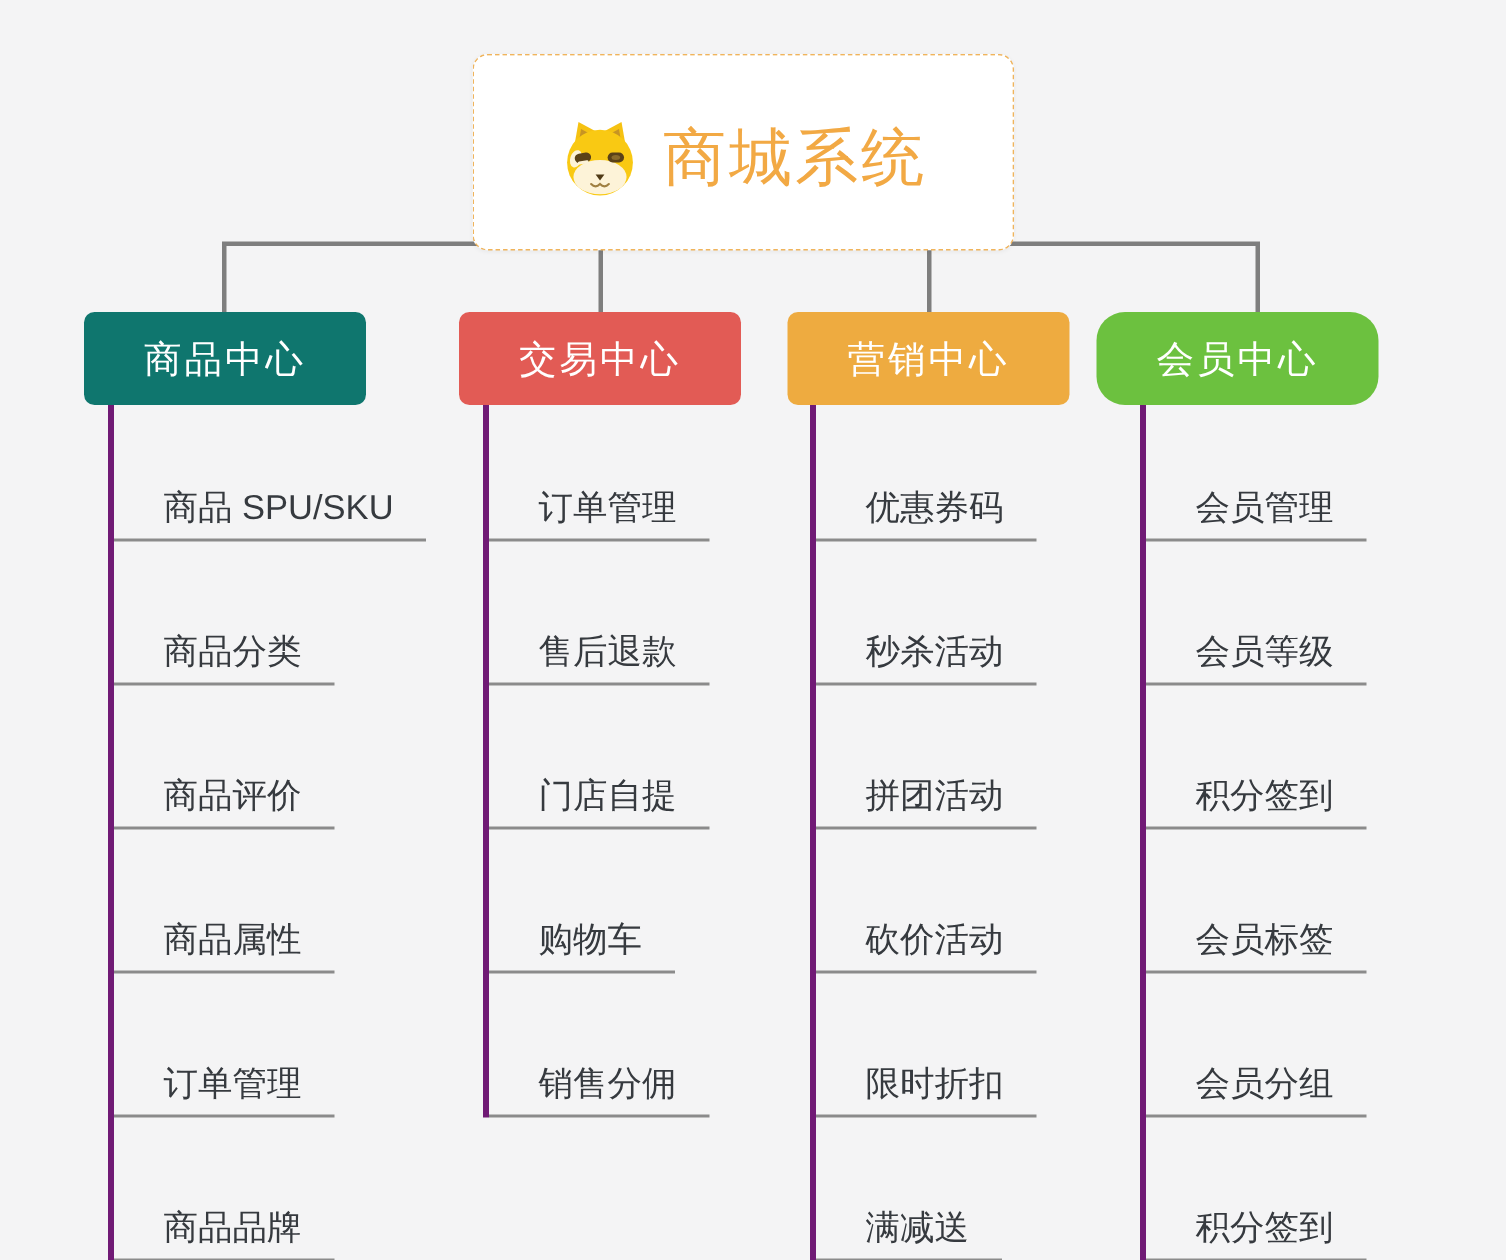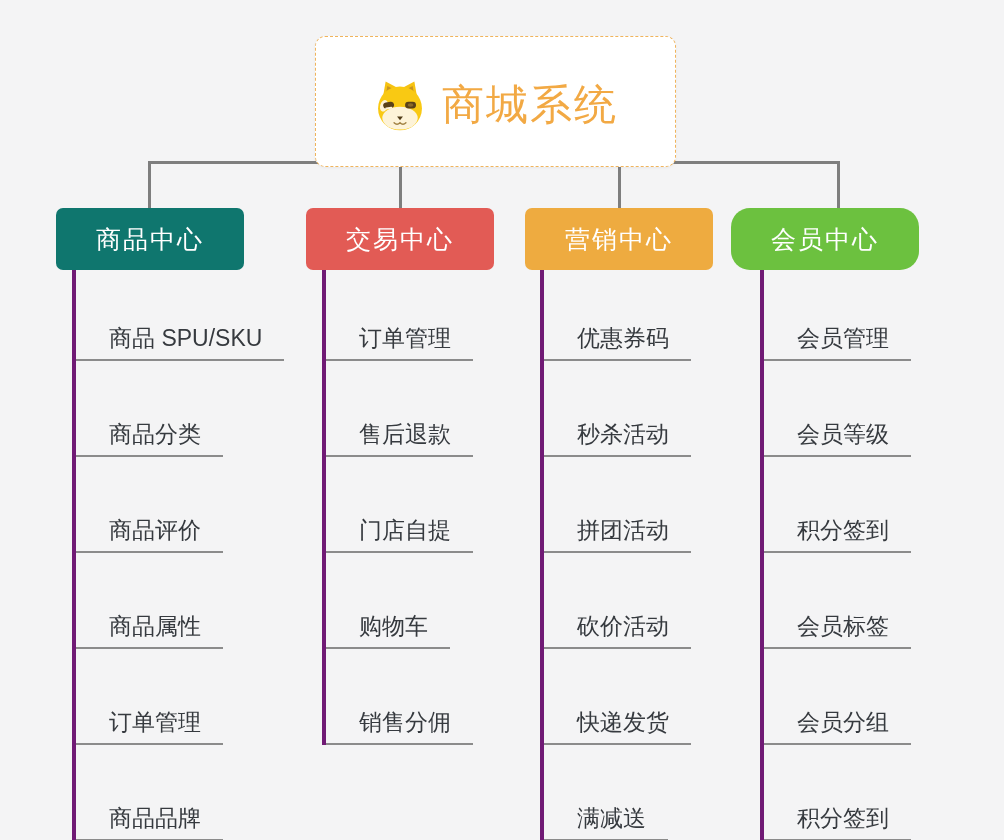--- a/index.html
+++ b/index.html
@@ -130,21 +130,21 @@
     <li class="leaf">
         <span>秒杀活动</span>
       </li>
     <li class="leaf">
         <span>拼团活动</span>
       </li>
     <li class="leaf">
         <span>砍价活动</span>
       </li>
     <li class="leaf">
-        <span>快递发货</span>
+        <span>限时折扣</span>
       </li>
     <li class="leaf">
         <span>满减送</span>
       </li>
   </ul>
 
   <ul class="leaf-list ll-4">
     <li class="leaf">
         <span>会员管理</span>
       </li>

